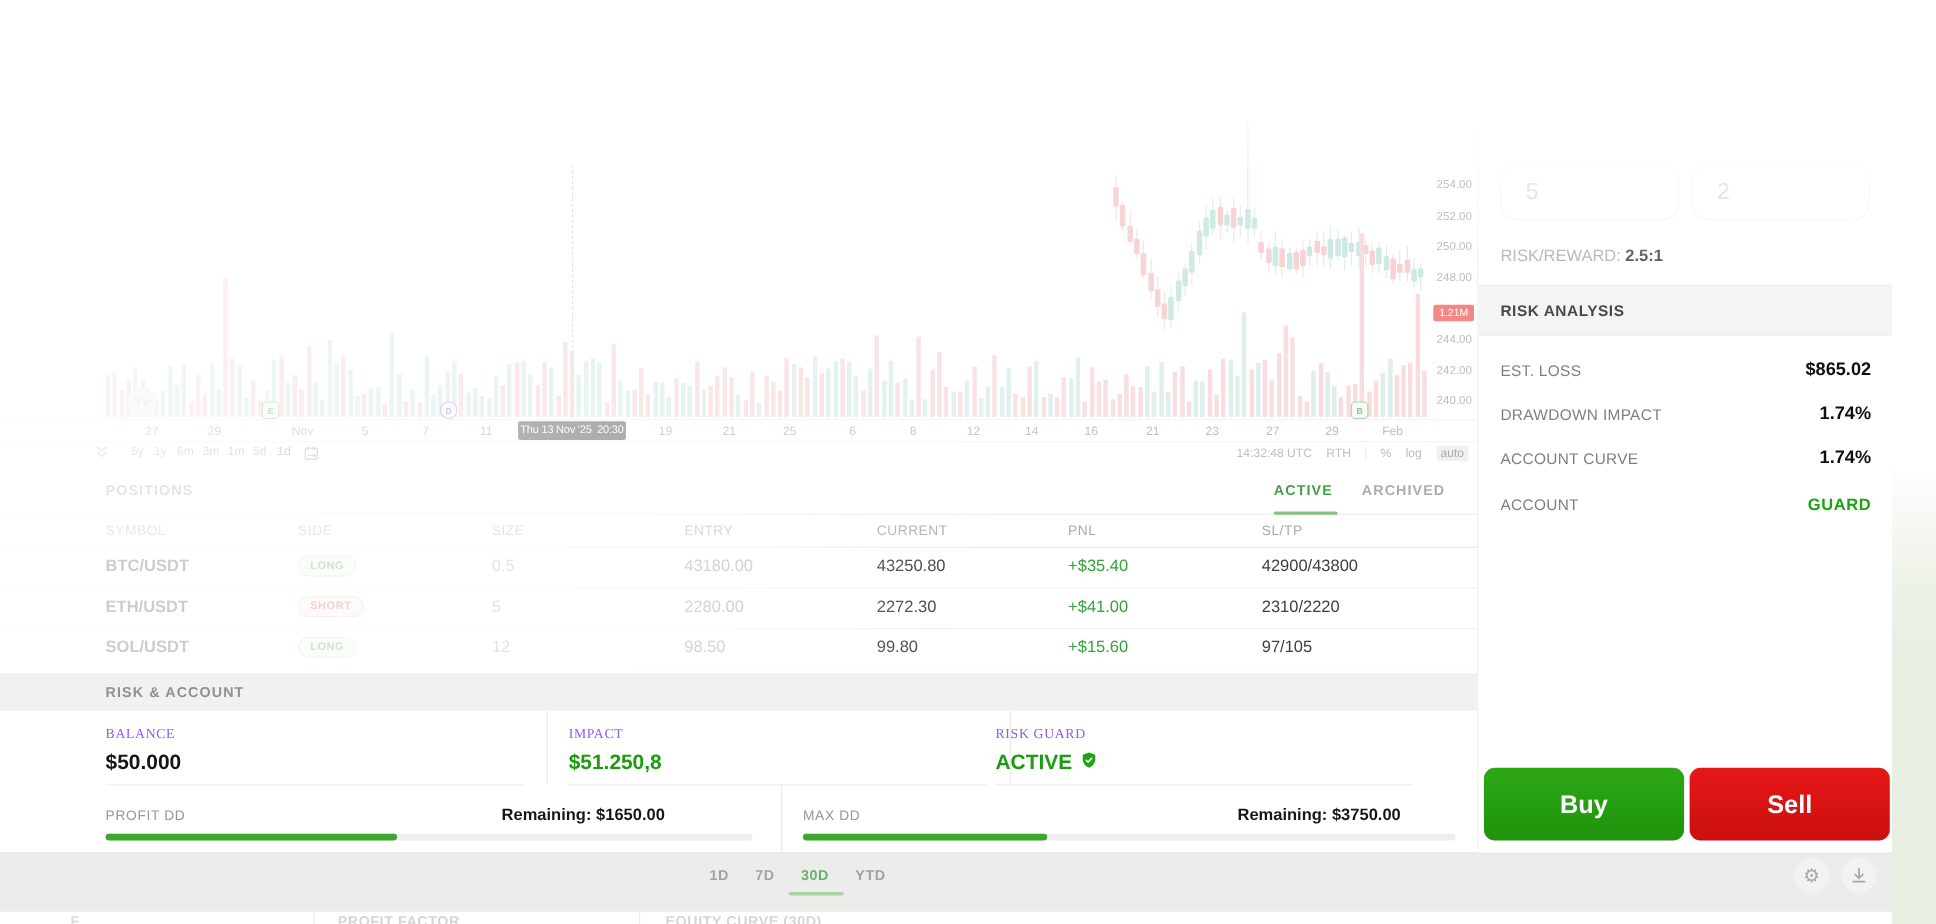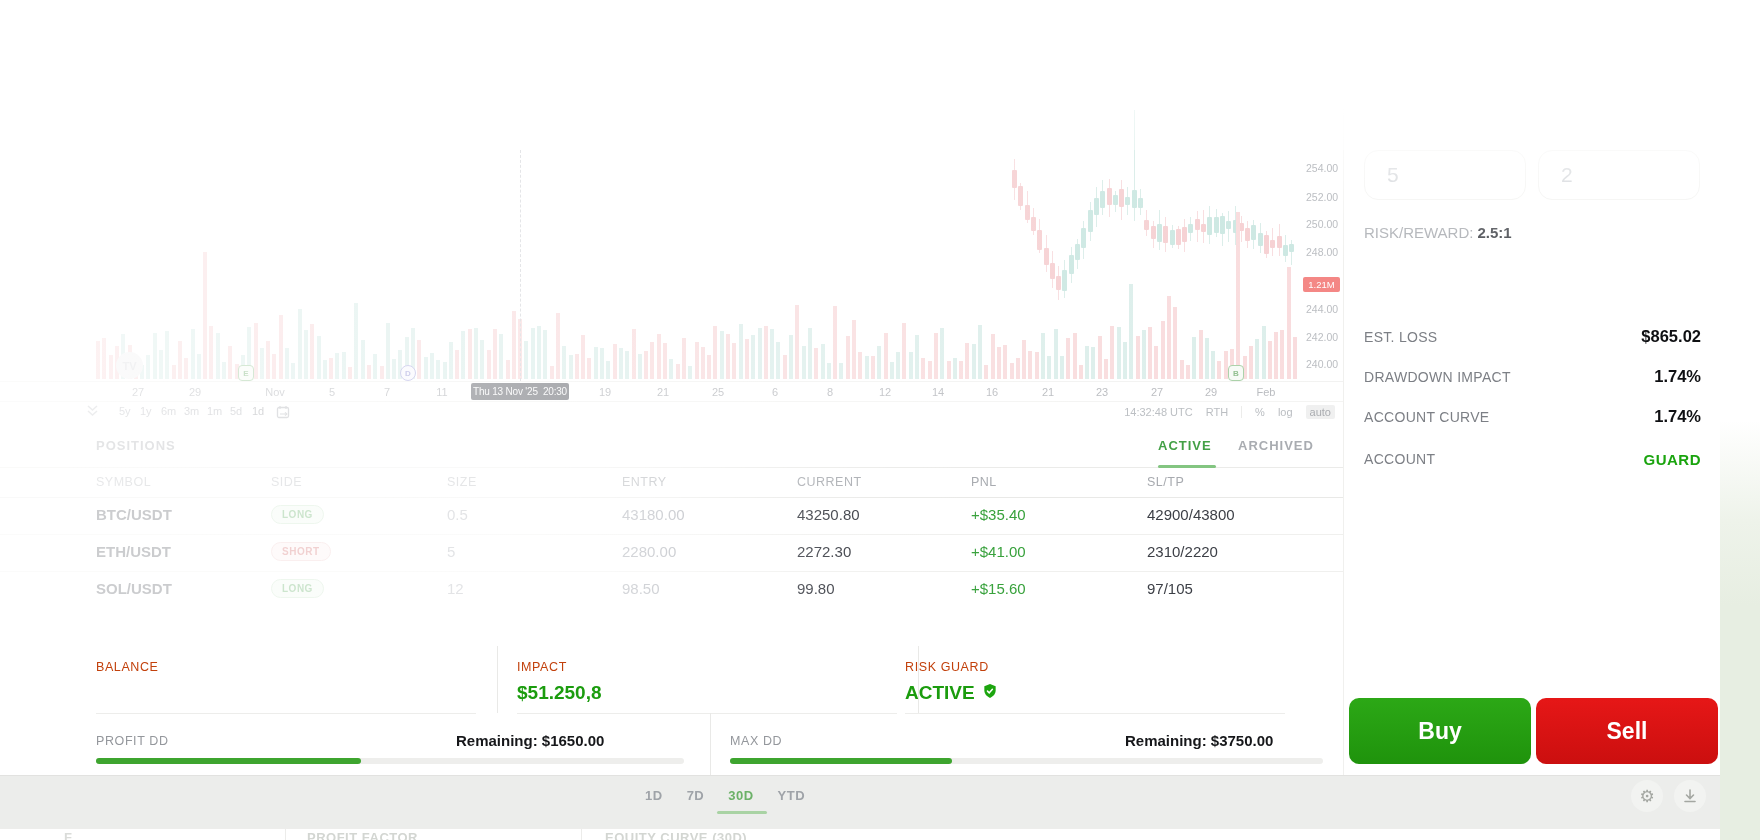--- a/index.html
+++ b/index.html
@@ -51,21 +51,21 @@
   .c-pnl{left:971px;color:#37a13b;}
   .c-sltp{left:1147px;color:#3c3f46;}
   .pill{display:inline-block;font-size:10px;font-weight:bold;letter-spacing:.5px;padding:3px 10px;border-radius:10px;}
   .pill.long{background:#eef7ee;border:1px solid #c3e2c3;color:#4ba24e;}
   .pill.short{background:#fbeeee;border:1px solid #eec7c7;color:#ce5b5b;}
   
   #account-sec{position:absolute;left:0;top:608px;width:1343px;height:167px;background:#fff;}
   #acct-band{position:absolute;left:0;top:4px;width:100%;height:34px;background:#f1f1ef;display:flex;align-items:center;}
   #acct-band span{margin-left:96px;font-size:13px;font-weight:bold;letter-spacing:1px;color:#8d9095;}
   .stat-cell{position:absolute;top:38px;height:67px;border-bottom:1px solid #ededeb;}
-  .stat-label{font-size:12.5px;color:#c2410c;letter-spacing:.6px;margin-top:14px;}
+  .stat-label{font-size:12.5px;color:#8b5cf6;letter-spacing:.6px;margin-top:14px;font-family:Liberation Serif, serif;}
   .stat-value{font-size:19px;font-weight:bold;color:#141519;margin-top:8px;}
   .v-div{position:absolute;top:38px;height:67px;width:1px;background:#e9e9e7;}
   .v-div2{position:absolute;top:105px;height:62px;width:1px;background:#e9e9e7;}
   .green{color:#1b9c0e !important;}
   .dd-label{position:absolute;font-size:12.5px;color:#94979c;letter-spacing:.6px;top:126px;}
   .dd-remaining{position:absolute;font-size:15px;font-weight:bold;color:#16171a;top:124px;}
   .dd-track{position:absolute;top:150px;height:6px;border-radius:3px;background:#eeeeec;}
   .dd-fill{height:6px;border-radius:3px;background:#3ea52f;width:40%;}
   
   #band{position:absolute;left:0;top:775px;width:1720px;height:53px;background:#ecedeb;border-top:1px solid #e2e2e0;}
@@ -513,22 +513,26 @@
       <span class="cell c-side"><span class="pill long">LONG</span></span>
       <span class="cell c-size">12</span>
       <span class="cell c-entry">98.50</span>
       <span class="cell c-cur">99.80</span>
       <span class="cell c-pnl">+$15.60</span>
       <span class="cell c-sltp">97/105</span>
     </div>
   </div>
 
   <div id="account-sec">
+    <div id="acct-band">
+      <span>RISK &amp; ACCOUNT</span>
+    </div>
     <div class="stat-cell" style="left:96px;width:380px">
       <div class="stat-label">BALANCE</div>
+      <div class="stat-value">$50.000</div>
     </div>
     <div class="v-div" style="left:497px"></div>
     <div class="stat-cell" style="left:517px;width:380px">
       <div class="stat-label">IMPACT</div>
       <div class="stat-value green">$51.250,8</div>
     </div>
     <div class="v-div" style="left:918px"></div>
     <div class="stat-cell" style="left:905px;width:380px">
       <div class="stat-label">RISK GUARD</div>
       <div class="stat-value green" style="display:flex;align-items:center;gap:7px">
@@ -576,20 +580,23 @@
     <div class="strip-div" style="left:581px"></div>
     <span class="strip-label" style="left:605px">EQUITY CURVE (30D)</span>
   </div>
 
   <div id="panel">
     <div class="qty-input" style="left:20px">5</div>
     <div class="qty-input" style="left:194px">2</div>
     <div id="rr-row">
       <span>RISK/REWARD:</span><b>2.5:1</b>
     </div>
+    <div id="ra-band">
+      <span>RISK ANALYSIS</span>
+    </div>
     <div class="ra-row" style="top:320px">
       <span class="ra-label">EST. LOSS</span>
       <span class="ra-value">$865.02</span>
     </div>
     <div class="ra-row" style="top:360px">
       <span class="ra-label">DRAWDOWN IMPACT</span>
       <span class="ra-value">1.74%</span>
     </div>
     <div class="ra-row" style="top:400px">
       <span class="ra-label">ACCOUNT CURVE</span>

